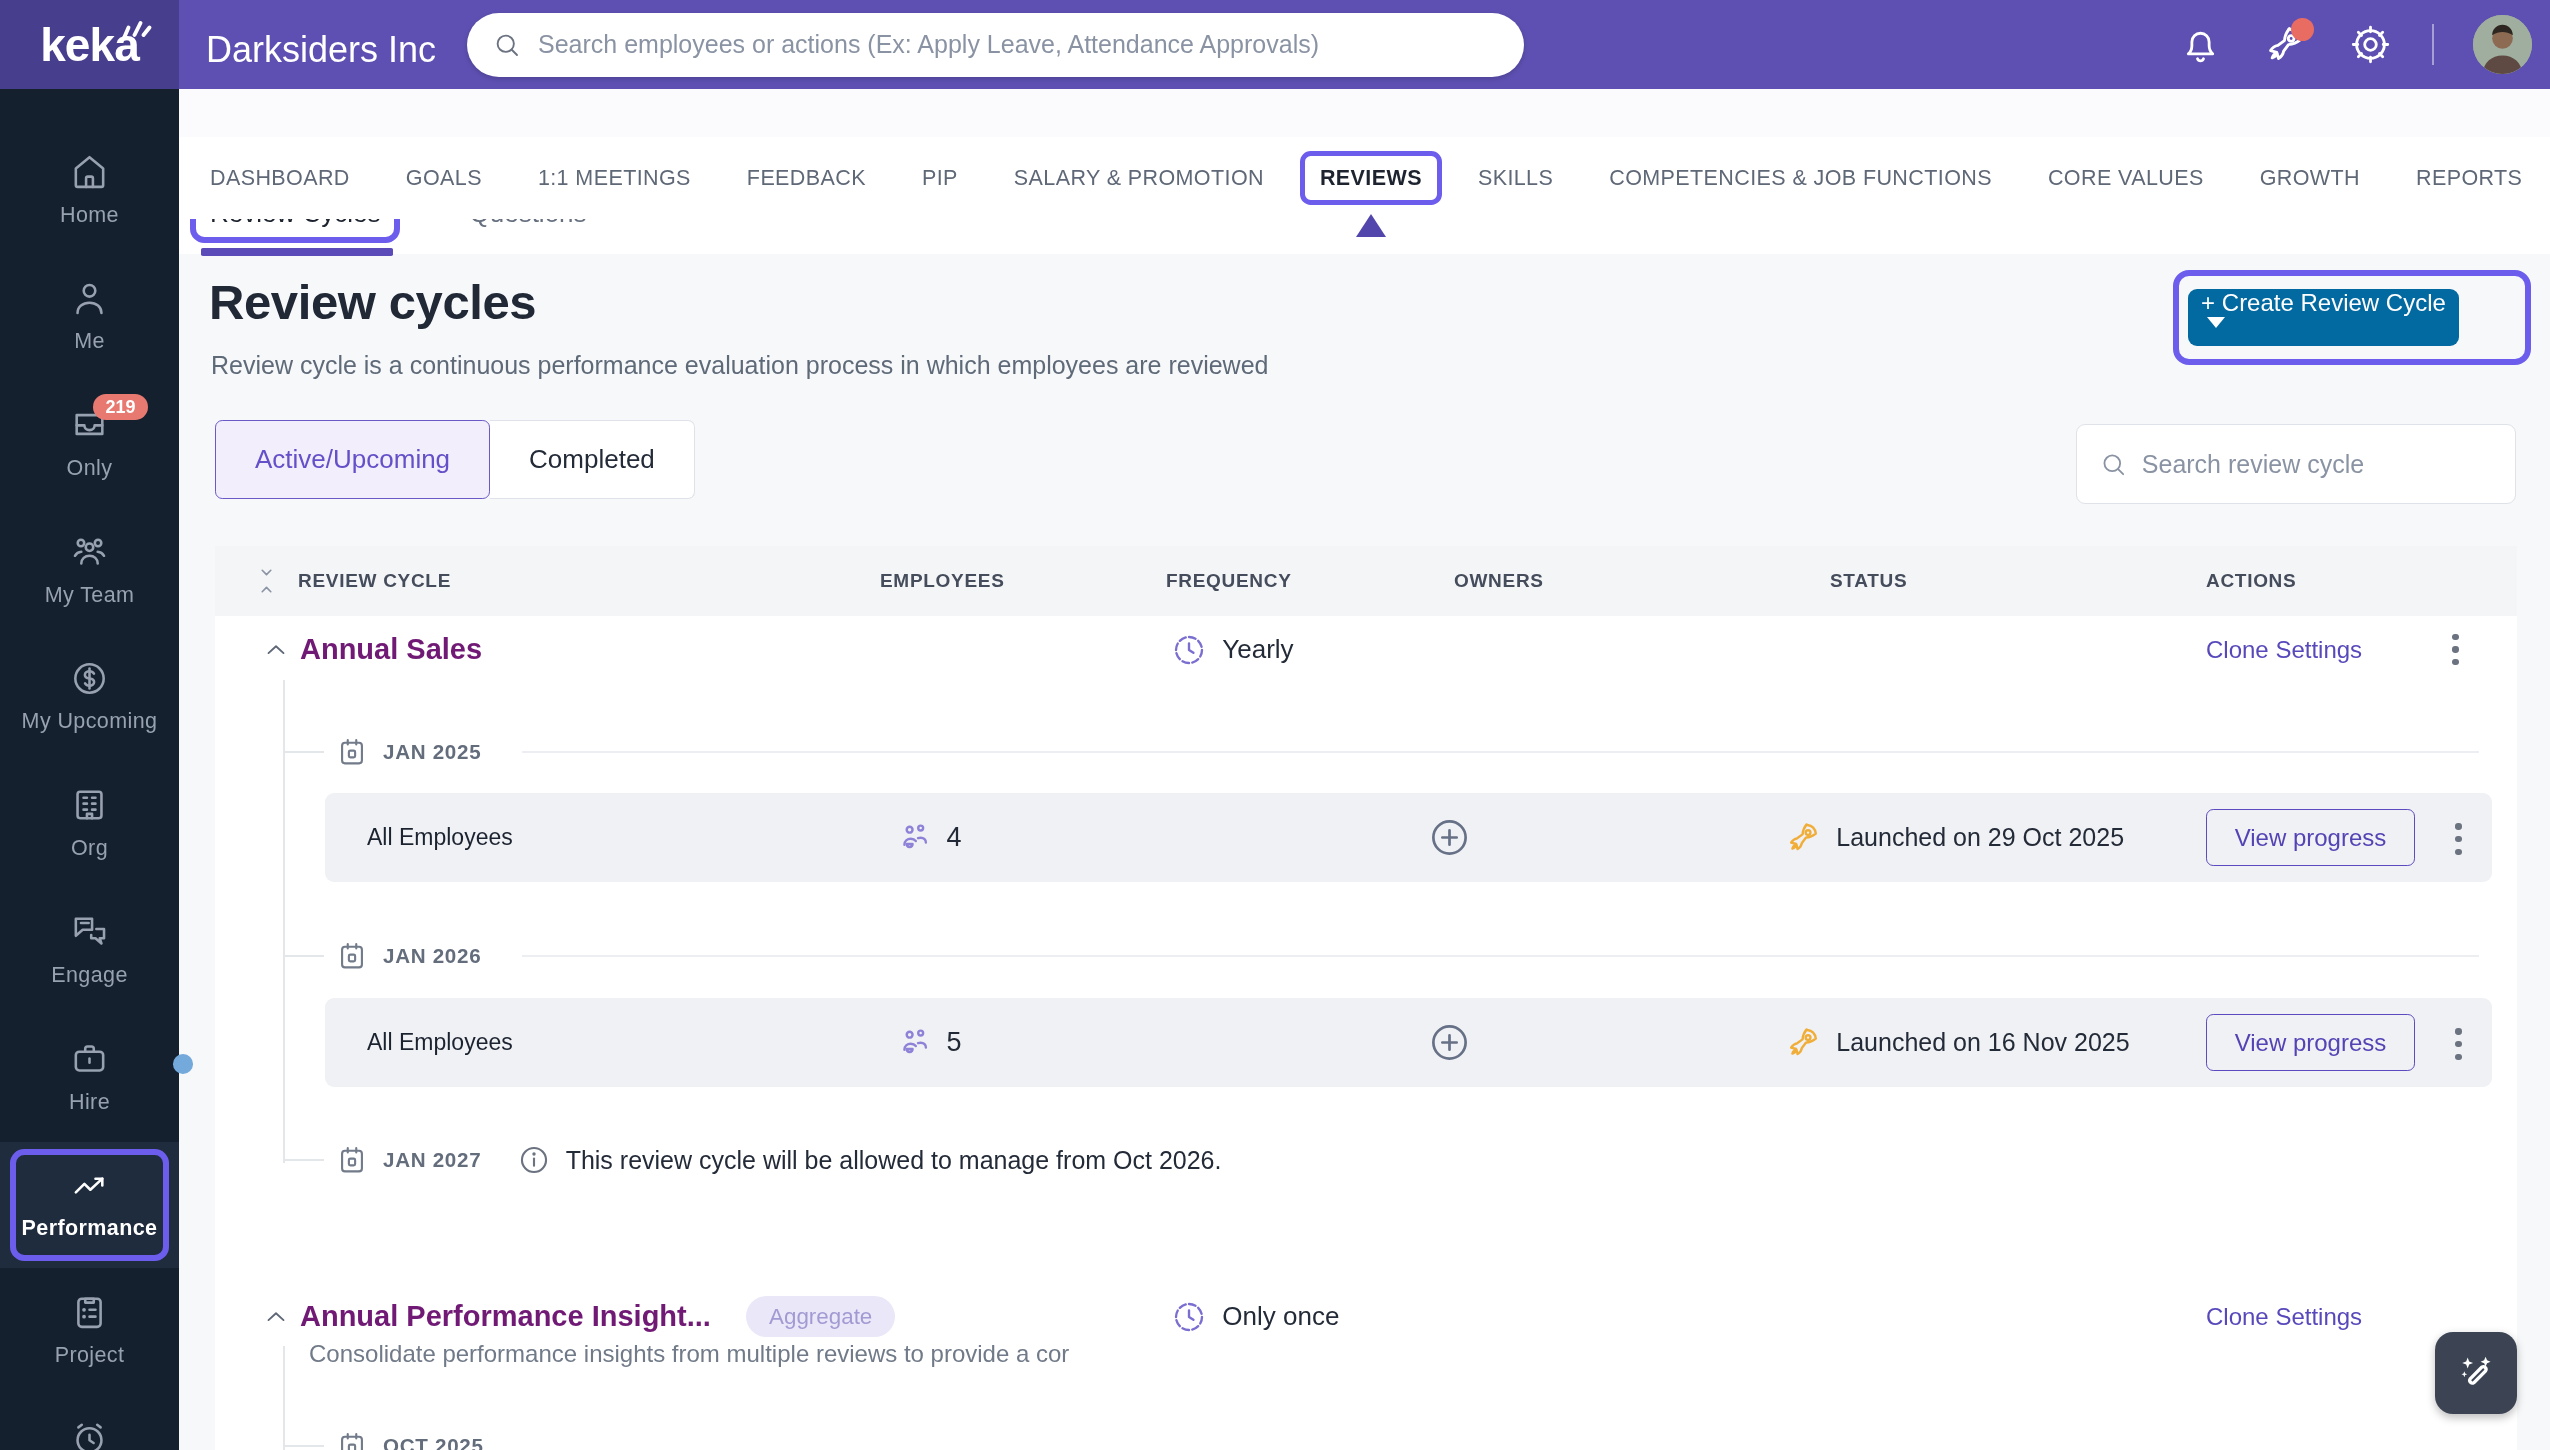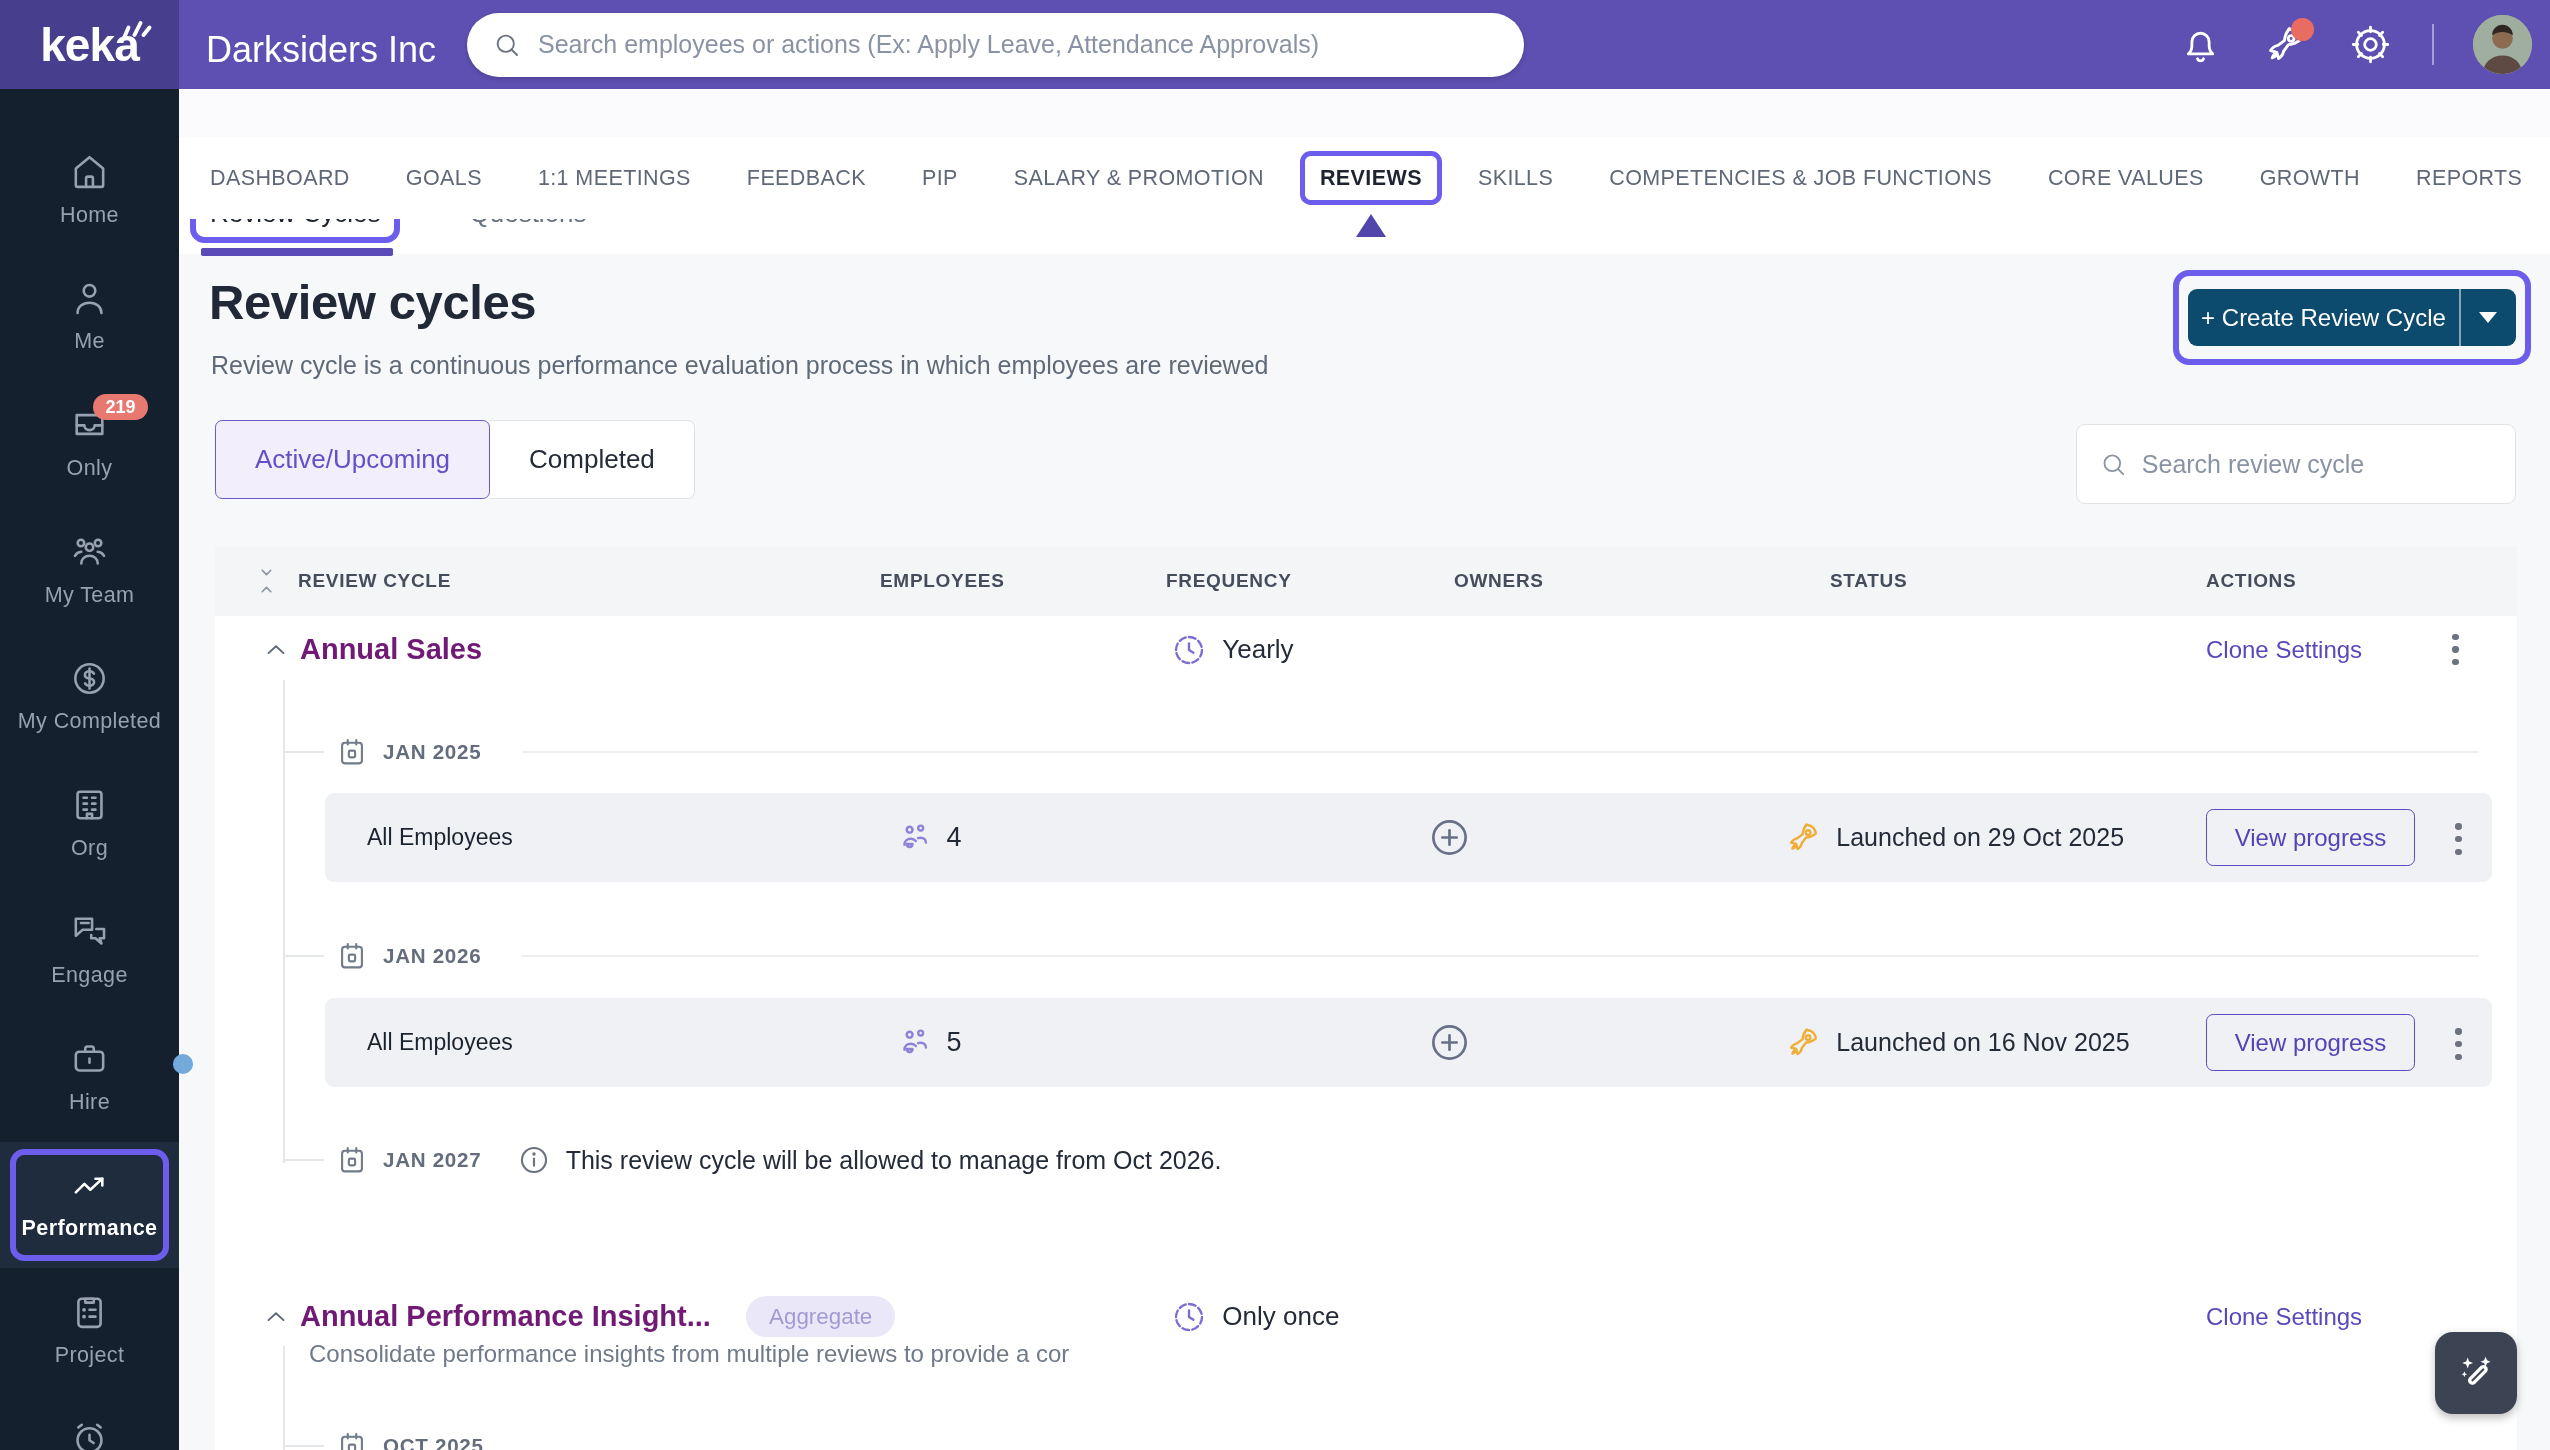--- a/index.html
+++ b/index.html
@@ -50,21 +50,21 @@
   .subtab.active .ann-box { inset:-14.3px -19.7px; }
   .subtab-underline { position:absolute; left:-9px; right:-12.5px; bottom:-27px; height:8px; background:#5b4bb8; border-radius:1.8px; }
 
   
   .content { position:absolute; left:179px; top:254px; right:0; bottom:0; background:#f7f8fa; }
   .page-title { position:absolute; left:30px; top:19.7px; font-size:49px; font-weight:700; color:#212836; letter-spacing:-0.4px; }
   .page-sub { position:absolute; left:32px; top:97px; font-size:25px; color:#5f6a79; }
 
   .create-wrap { position:absolute; left:1994px; top:16px; width:358px; height:95px; }
   .create-wrap .ann { position:absolute; inset:0; border:6.3px solid #6d5ded; border-radius:16px; pointer-events:none; }
-  .create-btn { position:absolute; left:15px; top:19px; height:57px; display:flex; align-items:stretch; background:#0c4a6e; border-radius:9px; overflow:hidden; cursor:pointer; border:none; font-family:"Liberation Sans",sans-serif; }
+  .create-btn { position:absolute; left:15px; top:19px; height:57px; display:flex; align-items:stretch; background:#0369a1; border-radius:9px; overflow:hidden; cursor:pointer; border:none; font-family:"Liberation Sans",sans-serif;flex-direction:column; }
   .create-btn .main { width:271px; display:flex; align-items:center; justify-content:center; color:#fff; font-size:24px; }
   .create-btn .split { width:1.8px; background:rgba(255,255,255,.5); }
   .create-btn .caret { width:55px; display:flex; align-items:center; justify-content:center; }
   .caret-glyph { width:0; height:0; border-left:9.8px solid transparent; border-right:9.8px solid transparent; border-top:11.6px solid #fff; }
 
   .filters { position:absolute; left:36px; top:166px; display:flex; height:79px; }
   .filter-btn { display:flex; align-items:center; justify-content:center; padding:0 39px; font-size:26px; cursor:pointer; background:#fff; border:1.8px solid #dfe2e8; color:#242b38; }
   .filter-btn.active { background:#f2eefc; border:1.8px solid #6a5ac8; color:#6450c8; border-radius:7.2px; z-index:2; }
   .filter-btn.right { border-left:none; border-radius:0 7.2px 7.2px 0; }
 
@@ -171,21 +171,21 @@
       </div>
 
       <div class="side-item">
         <span class="sicon">
             <svg class="ic" width="41" height="41" viewBox="0 0 24 24">
               <circle cx="12" cy="12" r="8.3"></circle>
               <path d="M14.6 9.2c-.5-.9-1.5-1.4-2.6-1.4-1.5 0-2.7.9-2.7 2.1s1.2 1.9 2.7 2.1c1.5.2 2.7.9 2.7 2.1s-1.2 2.1-2.7 2.1c-1.1 0-2.1-.5-2.6-1.4"></path>
               <path d="M12 6.2v11.6"></path>
             </svg>
           </span>
-        <span class="slabel">My Completed</span>
+        <span class="slabel">My Upcoming</span>
       </div>
 
       <div class="side-item">
         <span class="sicon">
             <svg class="ic" width="41" height="41" viewBox="0 0 24 24">
               <rect x="5" y="4.5" width="14" height="15.5" rx="1.5"></rect>
               <path d="M8.5 8h2M13.5 8h2M8.5 11.5h2M13.5 11.5h2M8.5 15h2M13.5 15h2"></path>
               <path d="M10.5 20v-2.5h3V20"></path>
             </svg>
           </span>

